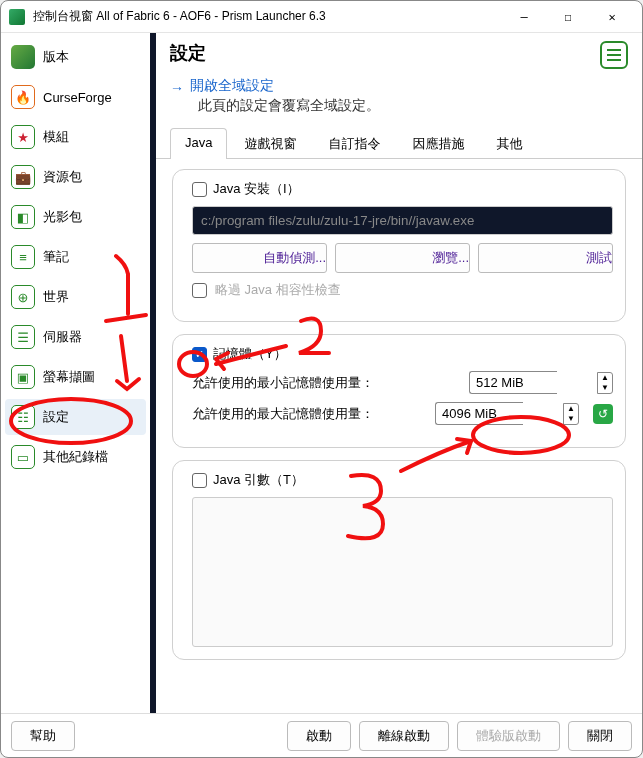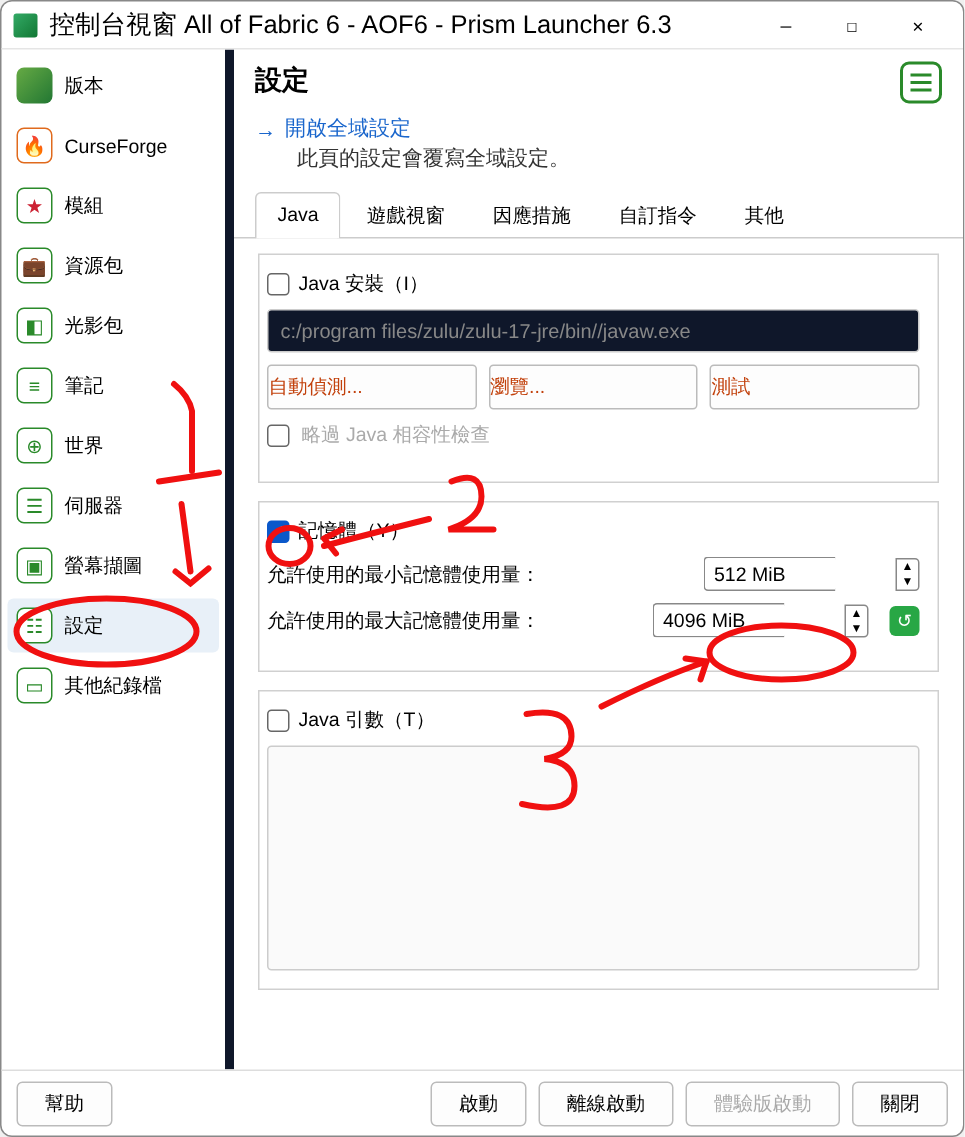--- a/index.html
+++ b/index.html
@@ -27,21 +27,21 @@
     align-items: center;
     padding: 0 8px;
     border-bottom: 1px solid #e5e5e5;
   }
   .titlebar .app-icon {
     width: 16px; height: 16px;
     background: linear-gradient(135deg,#3a6,#173);
     margin-right: 8px;
     border-radius: 2px;
   }
-  .titlebar .title { flex: 1; font-size: 17px; }
+  .titlebar .title { flex: 1; font-size: 12px; }
   .titlebar .winbtn {
     width: 44px; height: 30px;
     display: flex; align-items: center; justify-content: center;
     font-family: monospace;
     font-size: 12px;
     cursor: pointer;
   }
   .body {
     flex: 1;
     display: flex;
@@ -125,22 +125,22 @@
     border-radius: 4px 4px 0 0;
     background: #fff;
   }
   .tabpanel {
     flex:1;
     padding: 10px 16px;
     overflow: auto;
   }
   .group {
     border: 1px solid #d0d0d0;
-    border-radius: 0;
-    padding: 10px 12px 14px 5px;
+    border-radius: 12px;
+    padding: 10px 12px 14px 19px;
     margin-bottom: 12px;
   }
   .group legend, .group .group-title {
     display: flex; align-items: center; gap:6px;
     font-size: 13px;
     margin-bottom: 8px;
   }
   input[type="text"].java-path {
     width: 100%;
     padding: 6px 8px;
@@ -150,22 +150,22 @@
     border-radius: 3px;
     margin-bottom: 8px;
   }
   .btnrow { display: flex; gap: 8px; margin-bottom: 8px;}
   .btn {
     flex:1;
     padding: 5px 0;
     border: 1px solid #bbb;
     border-radius: 3px;
     background: #fdfdfd;
-    text-align: left;
-    color: #c2410c;
+    text-align: right;
+    color: #4c1d95;
     cursor: pointer;
   }
   .row { display: flex; align-items: center; margin-bottom: 8px; gap:8px;}
   .row label { flex:1; }
   .spin {
     display: flex; align-items: center; gap: 40px;
   }
   .spin input {
     width: 88px;
     padding: 3px 6px;
@@ -300,22 +300,22 @@
         <a href="#">
           <span>→</span>
           <span>開啟全域設定</span>
         </a>
         <div class="desc">此頁的設定會覆寫全域設定。</div>
       </div>
 
       <div class="tabs">
         <div class="tab active">Java</div>
         <div class="tab">遊戲視窗</div>
+        <div class="tab">自訂指令</div>
         <div class="tab">因應措施</div>
-        <div class="tab">自訂指令</div>
         <div class="tab">其他</div>
       </div>
 
       <div class="tabpanel">
         <div class="group">
           <div class="group-title">
             <span class="checkbox"></span>
             <span>Java 安裝（I）</span>
           </div>
           <input type="text" class="java-path" disabled="" value="c:/program files/zulu/zulu-17-jre/bin//javaw.exe" style="">

